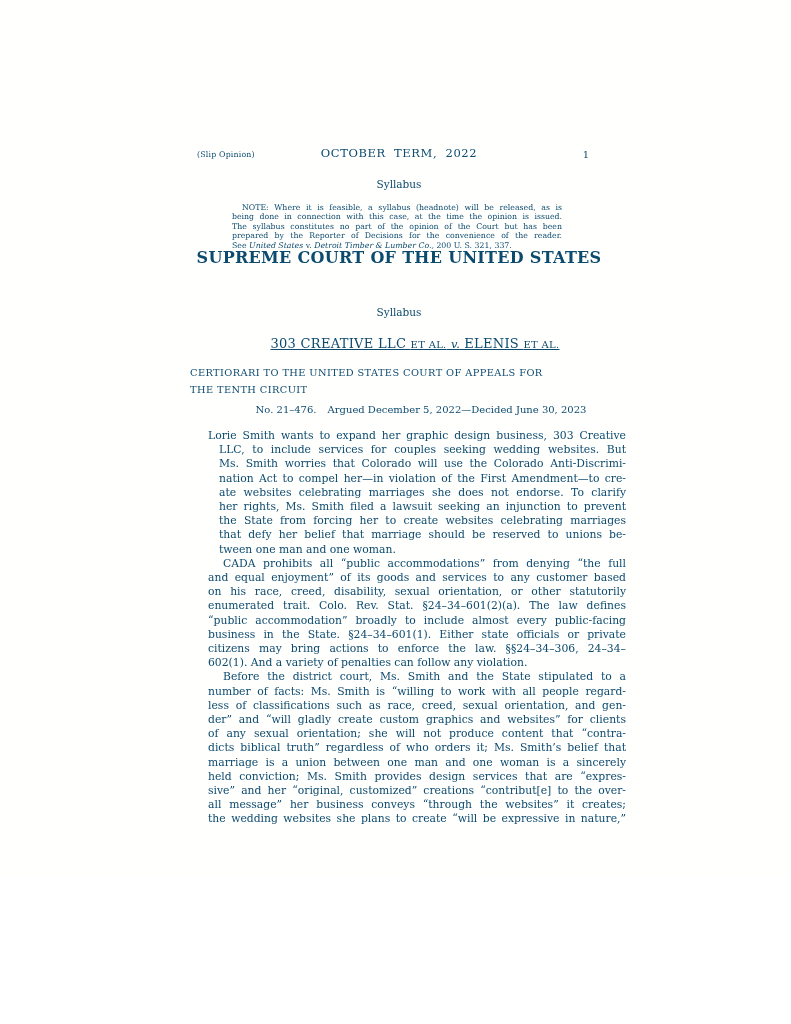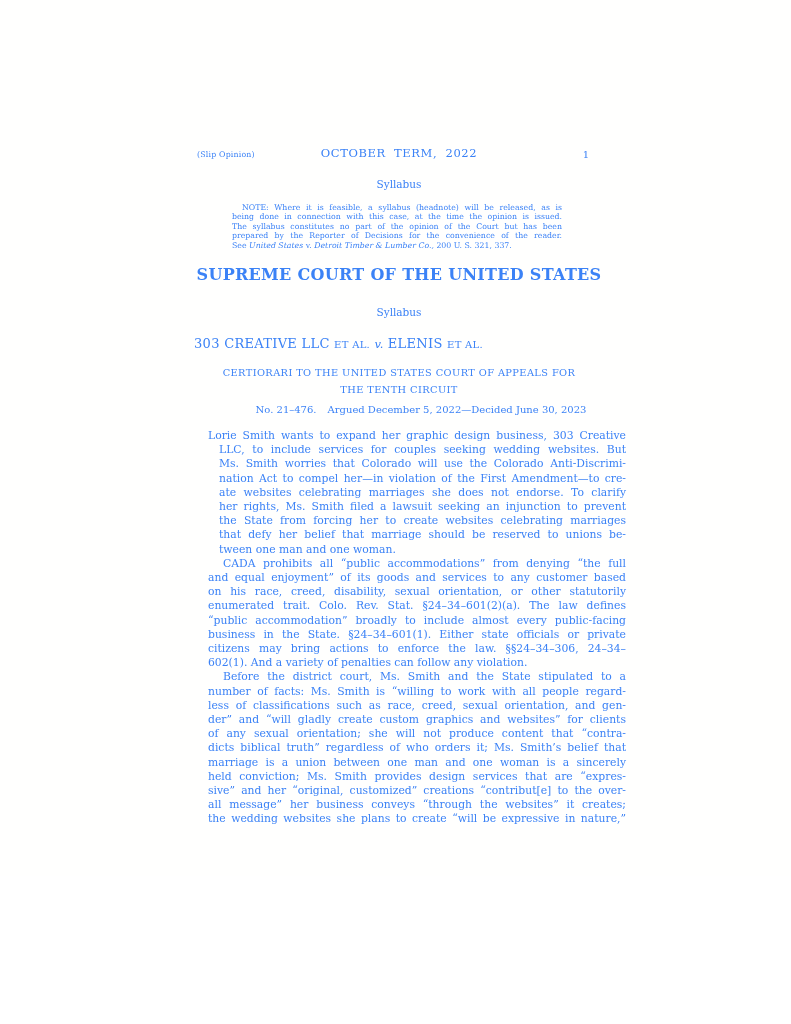--- a/index.html
+++ b/index.html
@@ -1,50 +1,50 @@
 <!DOCTYPE html>
 <html><head>
 <meta charset="utf-8">
 <style>
   html, body { margin: 0; padding: 0; background: #ffffff; }
   .page {
     position: relative; width: 791px; height: 876px; background: #fffffe;
-    font-family: "DejaVu Serif", "Liberation Serif", serif; color: #3b82f6;
+    font-family: "DejaVu Serif", "Liberation Serif", serif; color: #0c4a6e;
     overflow: hidden;
   }
   .tb { position: absolute; left: 190px; top: 0; width: 418px; height: 100%; }
 
   
   .header { position: absolute; top: 144px; left: 0; right: 0; height: 16px; }
   .slip   { position: absolute; left: 7px;  bottom: 1px; font-size: 7.8px; letter-spacing: 0.2px; }
   .term   { position: absolute; left: 0; right: 0; bottom: 0; text-align: center;
             font-size: 11.5px; letter-spacing: 0.6px; word-spacing: 4px; }
   .pagenum{ position: absolute; right: 19px; bottom: 0; font-size: 10px; }
 
   .run-syll { position: absolute; top: 178px; left: 0; width: 100%; text-align: center; font-size: 10.5px; }
 
   
   .note { position: absolute; top: 203px; left: 42px; width: 330px; font-size: 7.8px; line-height: 9.4px; }
   .nline { text-align: justify; text-align-last: justify; }
   .nline.first { text-indent: 10px; }
   .nline.last  { text-align-last: left; }
   .it { font-style: italic; margin-top: 44px; }
 
-  .court-title { position: absolute; top: 265px; left: 0; width: 100%; text-align: center;
+  .court-title { position: absolute; top: 248px; left: 0; width: 100%; text-align: center;
                  font-weight: bold; font-size: 16px; letter-spacing: 0.3px; white-space: nowrap; }
 
   .syll2 { position: absolute; top: 306px; left: 0; width: 100%; text-align: center; font-size: 10.5px; }
 
-  .case-title { position: absolute; top: 336px; left: 4px; width: 100%; 
-                font-size: 13px; letter-spacing: 0.3px; white-space: nowrap; }
+  .case-title { position: absolute; top: 336px; left: 16px; width: 100%; text-align: center;
+                font-size: 13px; letter-spacing: 0.3px; white-space: nowrap; text-decoration: underline; }
   .case-title .small  { font-size: 10px; }
   .case-title .italic { font-style: italic; font-size: 11.5px; letter-spacing: 0; }
   .case-title .normal { }
 
-  .cert { position: absolute; top: 365px; left: 0; width: 100%; text-align: center;
+  .cert { position: absolute; top: 365px; left: 0; width: 100%; text-align: left;
           font-size: 9.8px; line-height: 16.5px; letter-spacing: 0.4px; }
 
   .docket { position: absolute; top: 404px; left: 0; width: 100%; text-align: center; font-size: 10px; }
   .docket .no { margin-right: 11px; margin-left: 44px; }
 
   
   .body-text { position: absolute; top: 429px; left: 18px; width: 418px; font-size: 10.8px; }
   .line { line-height: 14.2px; text-align: justify; text-align-last: justify; }
   .line.endleft { text-align-last: left; }
   .p-hang .line { padding-left: 11px; }

